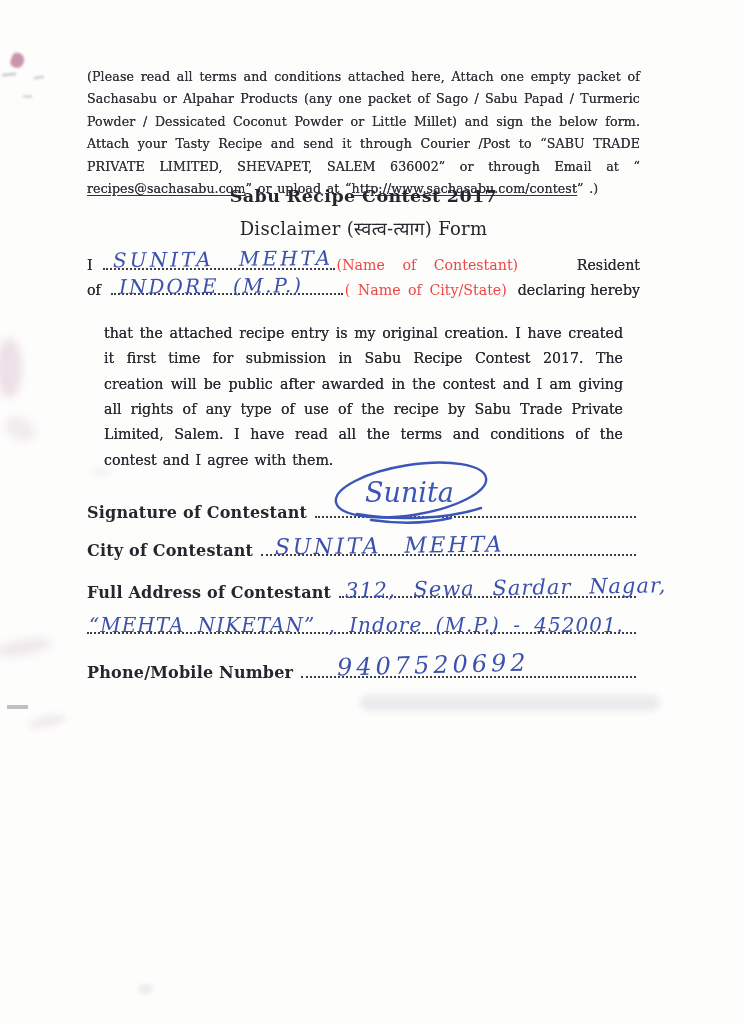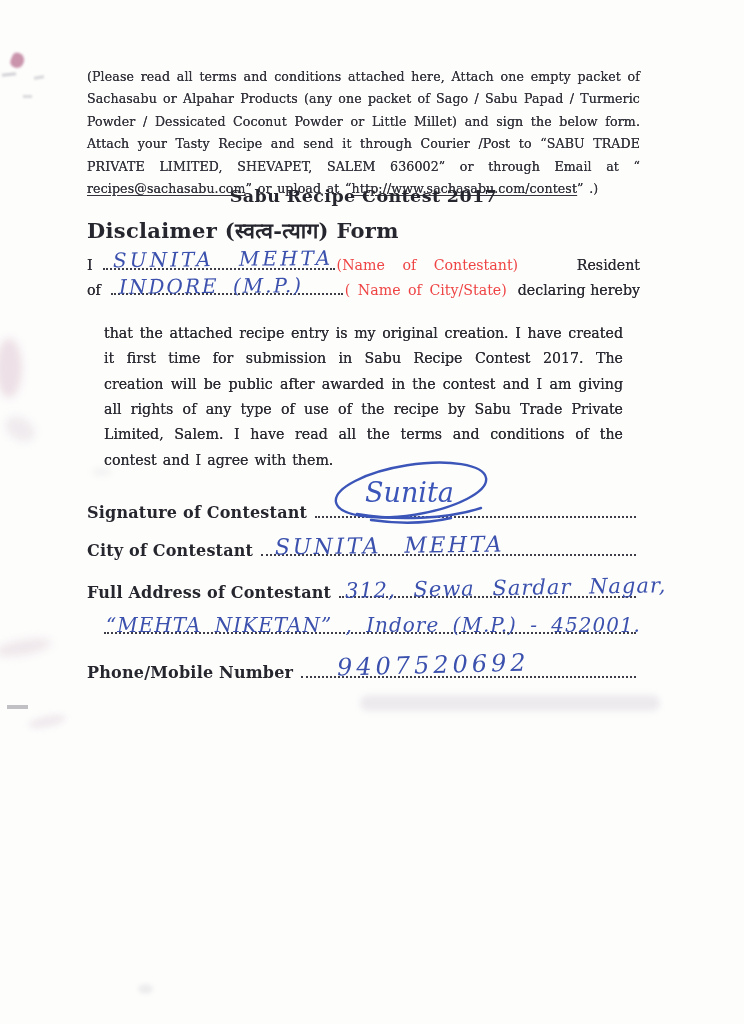--- a/index.html
+++ b/index.html
@@ -35,21 +35,21 @@
   }
   .scan-link{text-decoration:underline;text-underline-offset:2px;}
   
   .title{
     position:absolute;left:87px;top:186px;width:553px;margin:0;
     text-align:center;font-size:17.5px;font-weight:bold;color:#26262e;
     letter-spacing:.4px;
   }
   .subtitle{
     position:absolute;left:87px;top:216px;width:553px;margin:0;
-    font-size:21px;font-weight:bold;color:#26262e;
+    text-align:center;font-size:18px;font-weight:normal;color:#26262e;
     letter-spacing:.3px;
   }
   
   .decl{position:absolute;left:87px;top:253px;width:553px;font-size:14.2px;line-height:25.4px;color:#2b2b33;}
   .decl-line{display:flex;align-items:baseline;height:25.4px;white-space:nowrap;}
   .decl-line .ink{text-shadow:0 0 .45px currentColor;}
   .fill{position:relative;height:4px;border-bottom:2px dotted #3e3e48;width:232px;margin-left:10px;}
   .caption{margin-left:2px;color:#ef4444;}
   .cap-wide{word-spacing:13px;}
   .cap-med{word-spacing:3px;}
@@ -67,21 +67,21 @@
   .hw-name{left:14px;bottom:-4px;font-size:22px;letter-spacing:2.5px;word-spacing:14px;transform:rotate(-.8deg);}
   .hw-addr1{left:6px;bottom:-4px;font-size:21px;letter-spacing:1px;word-spacing:10px;transform:rotate(-1deg);}
   .hw-addr2{left:2px;bottom:-5px;font-size:20px;letter-spacing:1px;word-spacing:6px;}
   .hw-phone{left:36px;bottom:-3px;font-size:24px;letter-spacing:4px;transform:rotate(-1.5deg);}
   .hw-email{left:6px;bottom:-6px;font-size:21px;letter-spacing:1px;word-spacing:4px;transform:rotate(-.8deg);}
   
   .frow{position:absolute;left:87px;width:549px;display:flex;align-items:baseline;}
   .flabel{font-weight:bold;font-size:16px;line-height:19px;color:#26262e;white-space:nowrap;letter-spacing:.2px;}
   .flabel-sm{font-size:15.5px;}
   .dotline{flex:1;position:relative;height:4px;border-bottom:2px dotted #3e3e48;margin-left:8px;}
-  .dotline-full{margin-left:17px;}
+  .dotline-full{margin-left:0;}
   .row-sig{top:503px;}
   .row-name{top:541px;}
   .row-addr1{top:583px;}
   .row-addr2{top:628px;}
   .row-phone{top:663px;justify-content:flex-end;}
   .row-email{top:698px;}
   
   .sig-svg{position:absolute;left:16px;bottom:-10px;width:168px;height:64px;overflow:visible;}
   .sig-stroke{fill:none;stroke:#3b55b8;stroke-width:2.4;stroke-linecap:round;}
   .sig-text{font-family:"DejaVu Serif",serif;font-style:italic;font-size:27px;fill:#3b55b8;}

